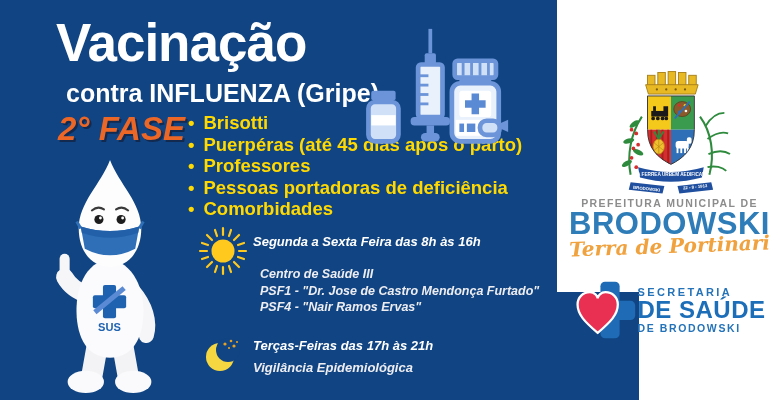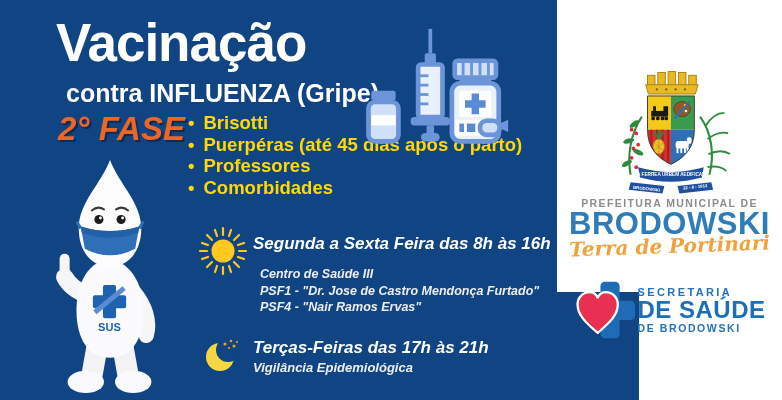--- a/index.html
+++ b/index.html
@@ -9,21 +9,21 @@
 
   
   .blue-panel{position:absolute;left:0;top:0;width:639px;height:400px;background:#104482;}
   .main-title{left:56px;top:12px;font-size:53px;font-weight:bold;color:#ffffff;letter-spacing:-1px;}
   .sub-title{left:66px;top:79px;font-size:25px;font-weight:bold;color:#ffffff;}
   .phase{left:58px;top:110px;font-size:33px;font-weight:bold;font-style:italic;color:#EC6726;
          text-shadow:2px 2px 0 rgba(20,20,40,.55);}
   .bullets{left:188px;top:112px;margin:0;padding:0;list-style:none;}
   .bullets li{font-size:18.5px;font-weight:bold;color:#FFD900;line-height:21.6px;white-space:nowrap;}
   .bullets li::before{content:"•";margin-right:9px;}
-  .sched-title{font-size:17px;font-weight:bold;font-style:italic;color:#ffffff;white-space:nowrap;}
+  .sched-title{font-size:13px;font-weight:bold;font-style:italic;color:#ffffff;white-space:nowrap;}
   .sched-lines{margin:7px;padding:0;list-style:none;}
   .sched-lines li{font-size:12.5px;font-weight:bold;font-style:italic;color:#EDEDF2;
                   line-height:16.5px;white-space:nowrap;}
   .night-sub{font-size:13px;font-weight:bold;font-style:italic;color:#EDEDF2;white-space:nowrap;}
 
   
   .white-panel{position:absolute;left:557px;top:0;width:225px;height:292px;background:#ffffff;text-align:center;}
   .crest{display:block;margin:54px auto 0 auto;}
   .pref-label{margin-top:1px;font-size:10.5px;font-weight:bold;color:#8C8C8C;letter-spacing:1.4px;}
   .city-name{margin-top:0;font-size:31px;font-weight:bold;color:#2E7CB8;letter-spacing:.5px;line-height:30px;}
@@ -43,20 +43,21 @@
   <div class="blue-panel">
 
     <div class="abs main-title">Vacinação</div>
     <div class="abs sub-title">contra INFLUENZA (Gripe)</div>
     <div class="abs phase">2° FASE</div>
 
     <ul class="abs bullets">
       <li>Brisotti</li>
       <li>Puerpéras (até 45 dias após o parto)</li>
       <li>Professores</li>
+      <li>Pessoas portadoras de deficiência</li>
       <li>Comorbidades</li>
     </ul>
 
     <svg class="abs" style="left:360px;top:22px;" width="150" height="130" viewBox="0 0 160 132">
       <g stroke="#6C94D8" stroke-width="5" fill="#CFE0F7" stroke-linejoin="round">
 
         <rect x="12" y="70" width="26" height="10" rx="2" fill="#6C94D8" stroke="none"></rect>
         <rect x="9" y="82" width="32" height="42" rx="7"></rect>
         <rect x="12" y="96" width="26" height="11" fill="#ffffff" stroke="none"></rect>
 

